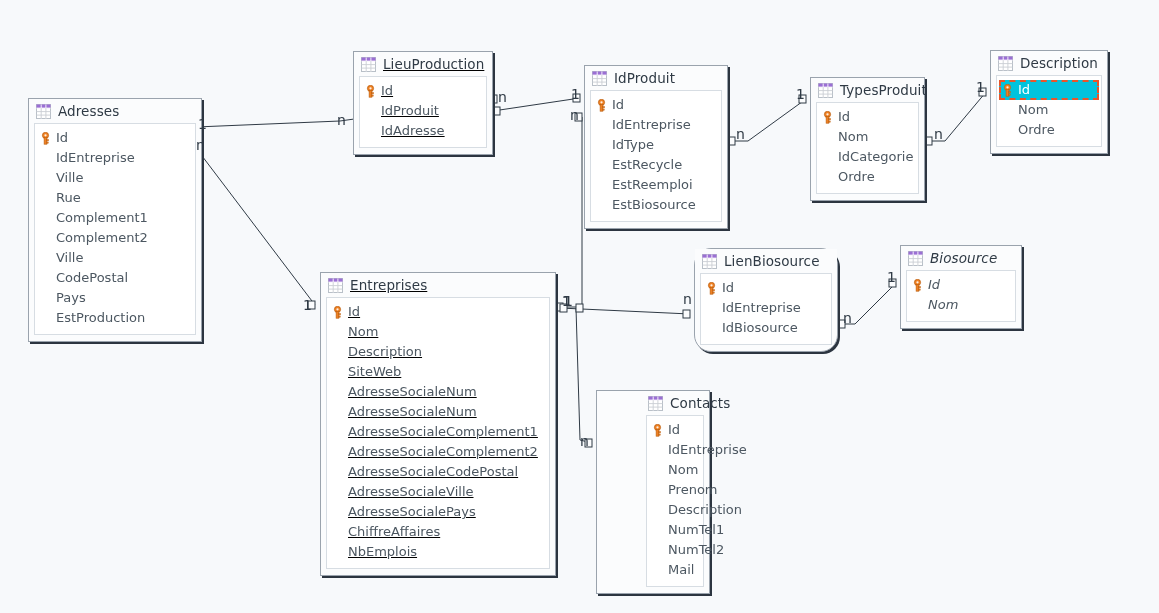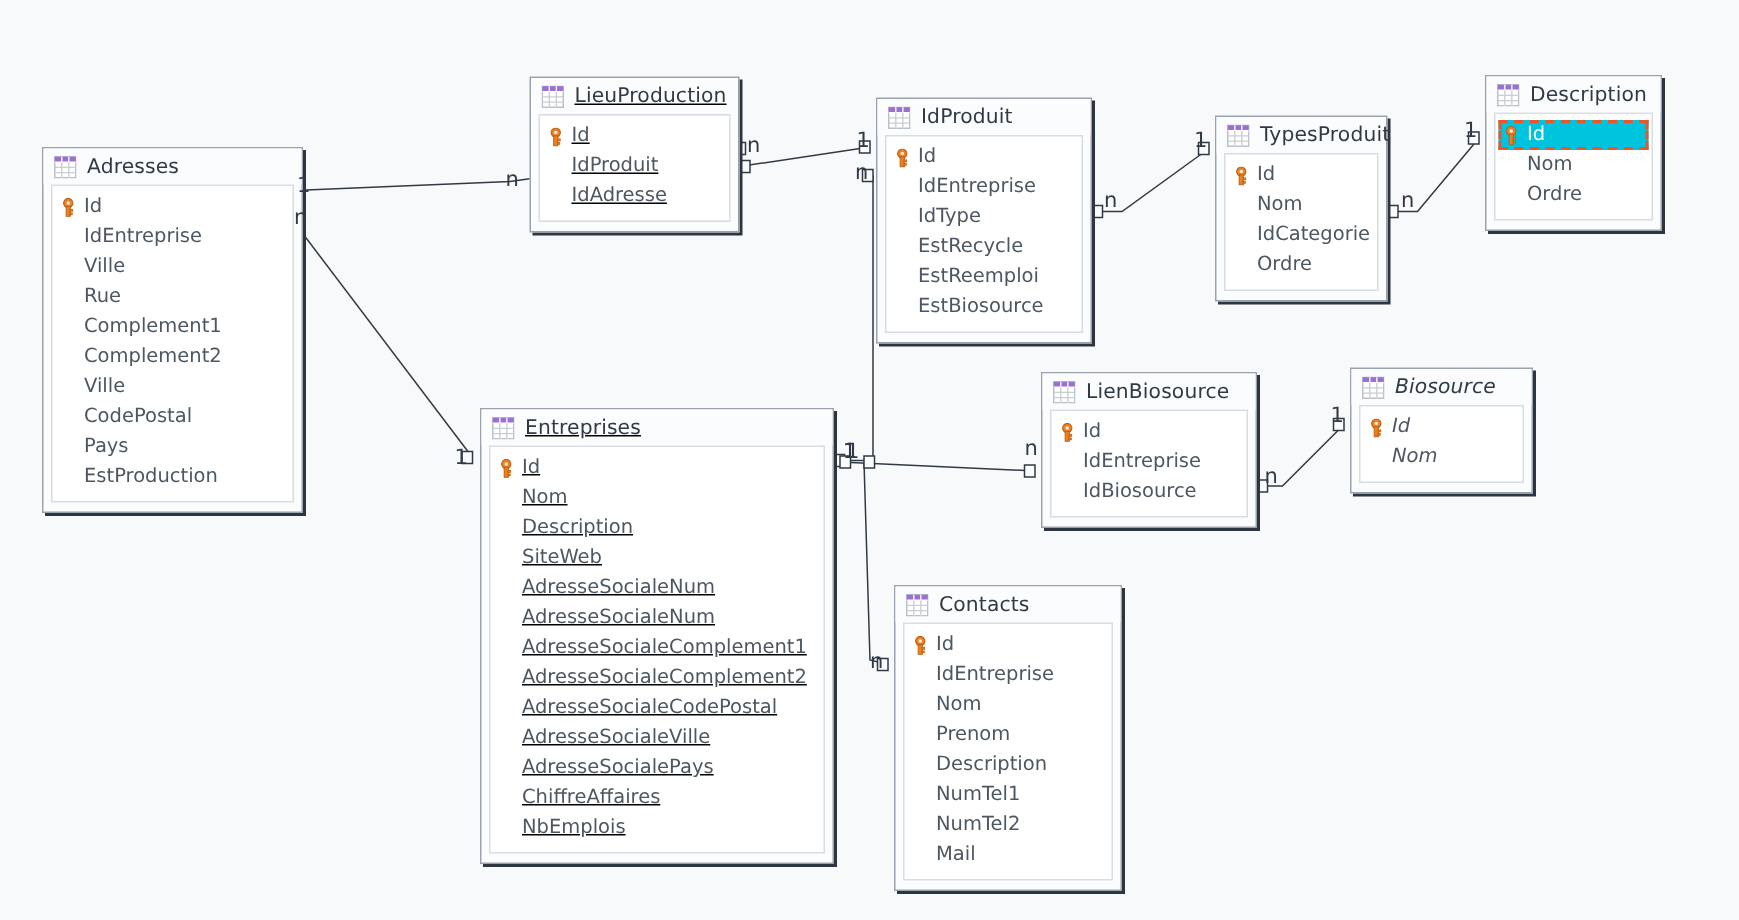--- a/index.html
+++ b/index.html
@@ -466,21 +466,21 @@
         <div class="field">
           <span class="key-spacer"></span>
           <span class="field-name">ChiffreAffaires</span>
         </div>
         <div class="field">
           <span class="key-spacer"></span>
           <span class="field-name">NbEmplois</span>
         </div>
       </div>
     </div>
-    <div class="entity" style="left: 694px; top: 248px; width: 144px;">
+    <div class="entity" style="left: 694px; top: 248px; width: 144px; border-radius: 17px;">
       <div class="entity-header">
         <svg class="tbl-icon" viewBox="0 0 15 15">
           <rect x="0.5" y="0.5" width="14" height="14" fill="#ffffff" stroke="#b9c0c8" stroke-width="1"></rect>
           <rect x="0.5" y="0.5" width="14" height="3.6" fill="#9b6fd4"></rect>
           <line x1="5.2" y1="0.5" x2="5.2" y2="14.5" stroke="#ffffff" stroke-width="0.9"></line>
           <line x1="9.9" y1="0.5" x2="9.9" y2="14.5" stroke="#ffffff" stroke-width="0.9"></line>
           <line x1="0.5" y1="4.1" x2="14.5" y2="4.1" stroke="#ffffff" stroke-width="0.9"></line>
           <line x1="0.5" y1="7.6" x2="14.5" y2="7.6" stroke="#c9ced4" stroke-width="0.9"></line>
           <line x1="0.5" y1="11.1" x2="14.5" y2="11.1" stroke="#c9ced4" stroke-width="0.9"></line>
           <line x1="5.2" y1="4.1" x2="5.2" y2="14.5" stroke="#c9ced4" stroke-width="0.9"></line>
@@ -534,21 +534,21 @@
             <rect x="6.6" y="10.0" width="1.6" height="1.2" fill="#ef8022" stroke="#b85f12" stroke-width="0.5"></rect>
           </svg>
           <span class="field-name">Id</span>
         </div>
         <div class="field">
           <span class="key-spacer"></span>
           <span class="field-name">Nom</span>
         </div>
       </div>
     </div>
-    <div class="entity" style="left: 596px; top: 390px; width: 152px;">
+    <div class="entity" style="left: 596px; top: 390px; width: 114px; padding-left: 44px;">
       <div class="entity-header">
         <svg class="tbl-icon" viewBox="0 0 15 15">
           <rect x="0.5" y="0.5" width="14" height="14" fill="#ffffff" stroke="#b9c0c8" stroke-width="1"></rect>
           <rect x="0.5" y="0.5" width="14" height="3.6" fill="#9b6fd4"></rect>
           <line x1="5.2" y1="0.5" x2="5.2" y2="14.5" stroke="#ffffff" stroke-width="0.9"></line>
           <line x1="9.9" y1="0.5" x2="9.9" y2="14.5" stroke="#ffffff" stroke-width="0.9"></line>
           <line x1="0.5" y1="4.1" x2="14.5" y2="4.1" stroke="#ffffff" stroke-width="0.9"></line>
           <line x1="0.5" y1="7.6" x2="14.5" y2="7.6" stroke="#c9ced4" stroke-width="0.9"></line>
           <line x1="0.5" y1="11.1" x2="14.5" y2="11.1" stroke="#c9ced4" stroke-width="0.9"></line>
           <line x1="5.2" y1="4.1" x2="5.2" y2="14.5" stroke="#c9ced4" stroke-width="0.9"></line>

